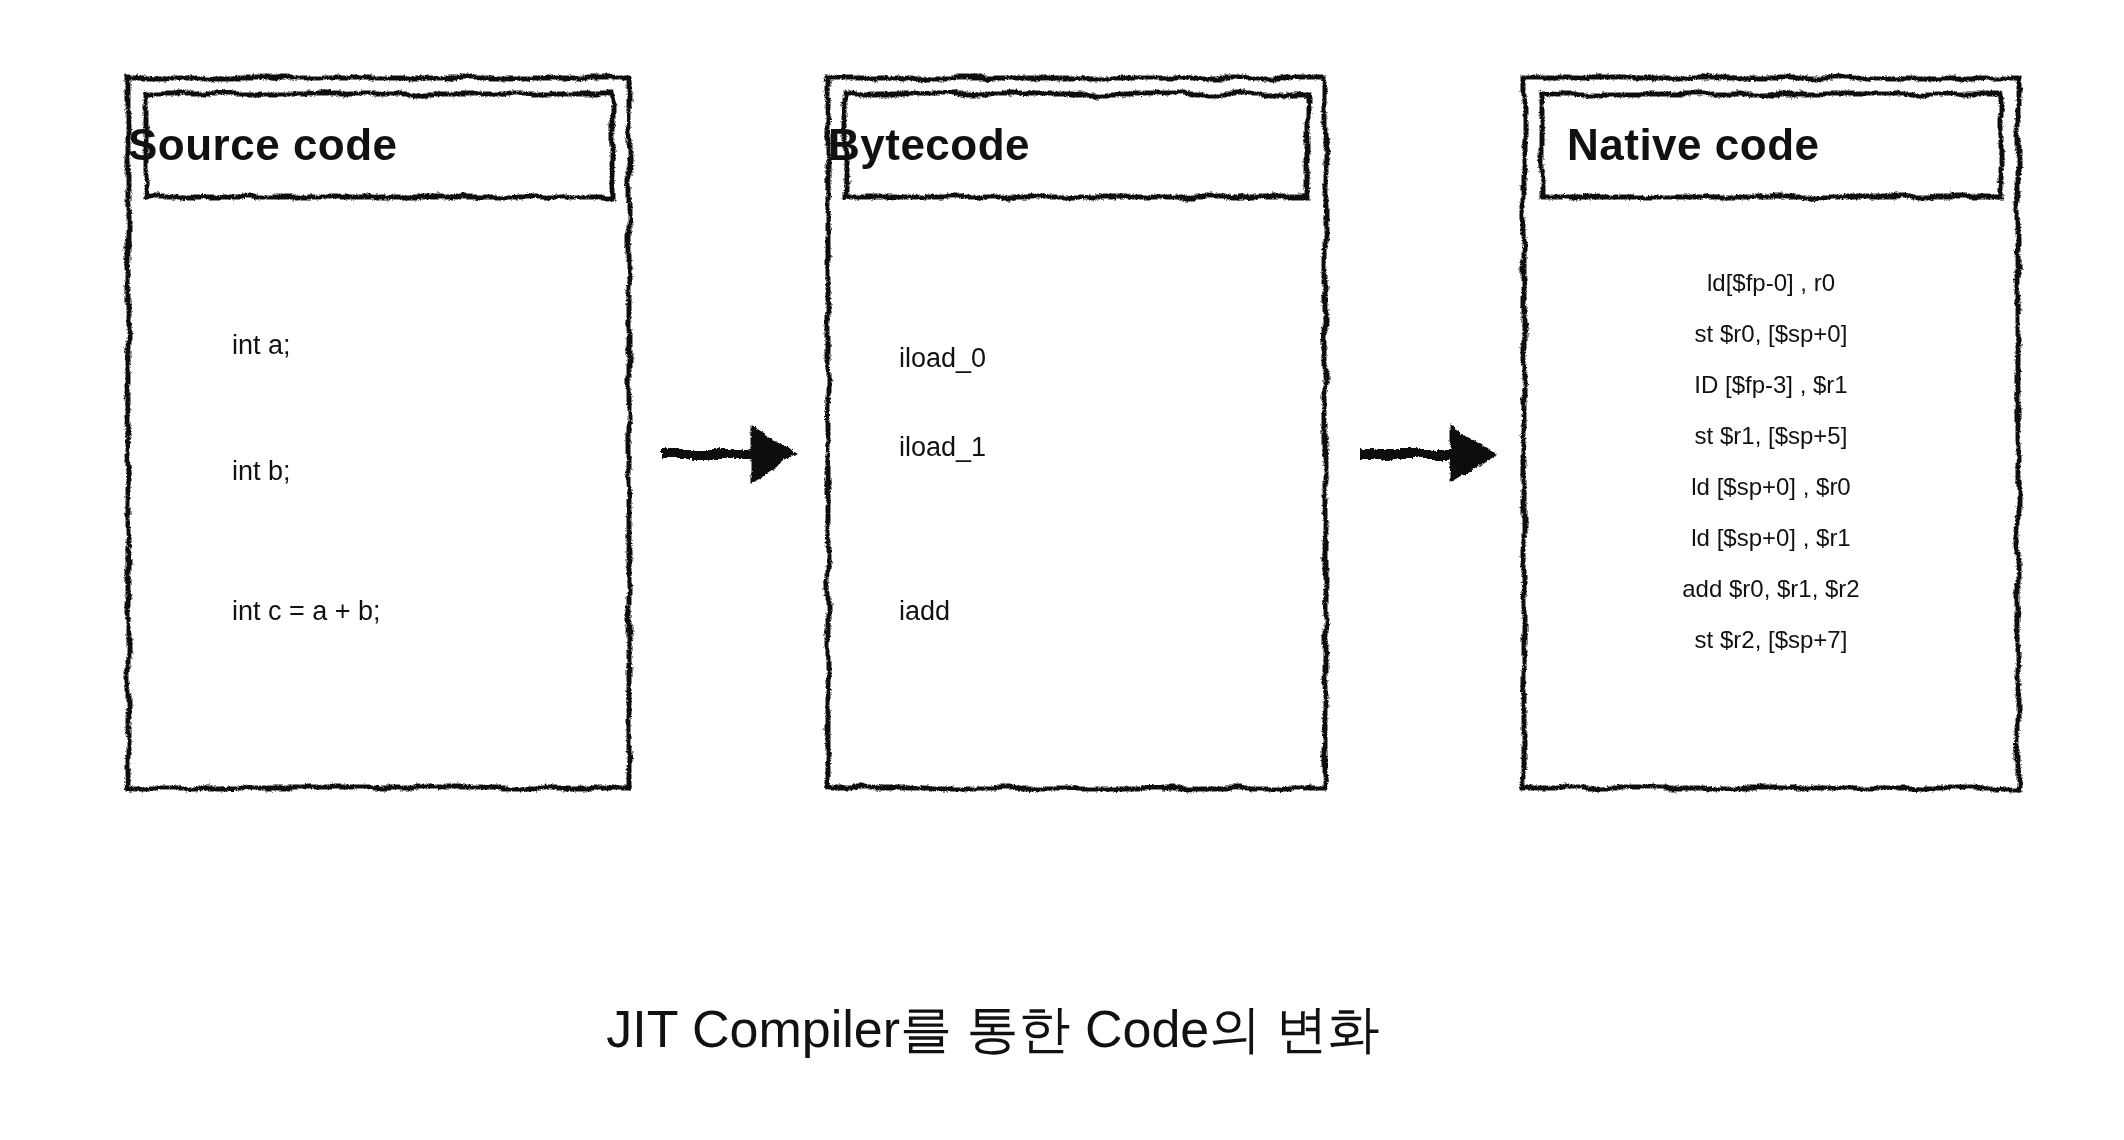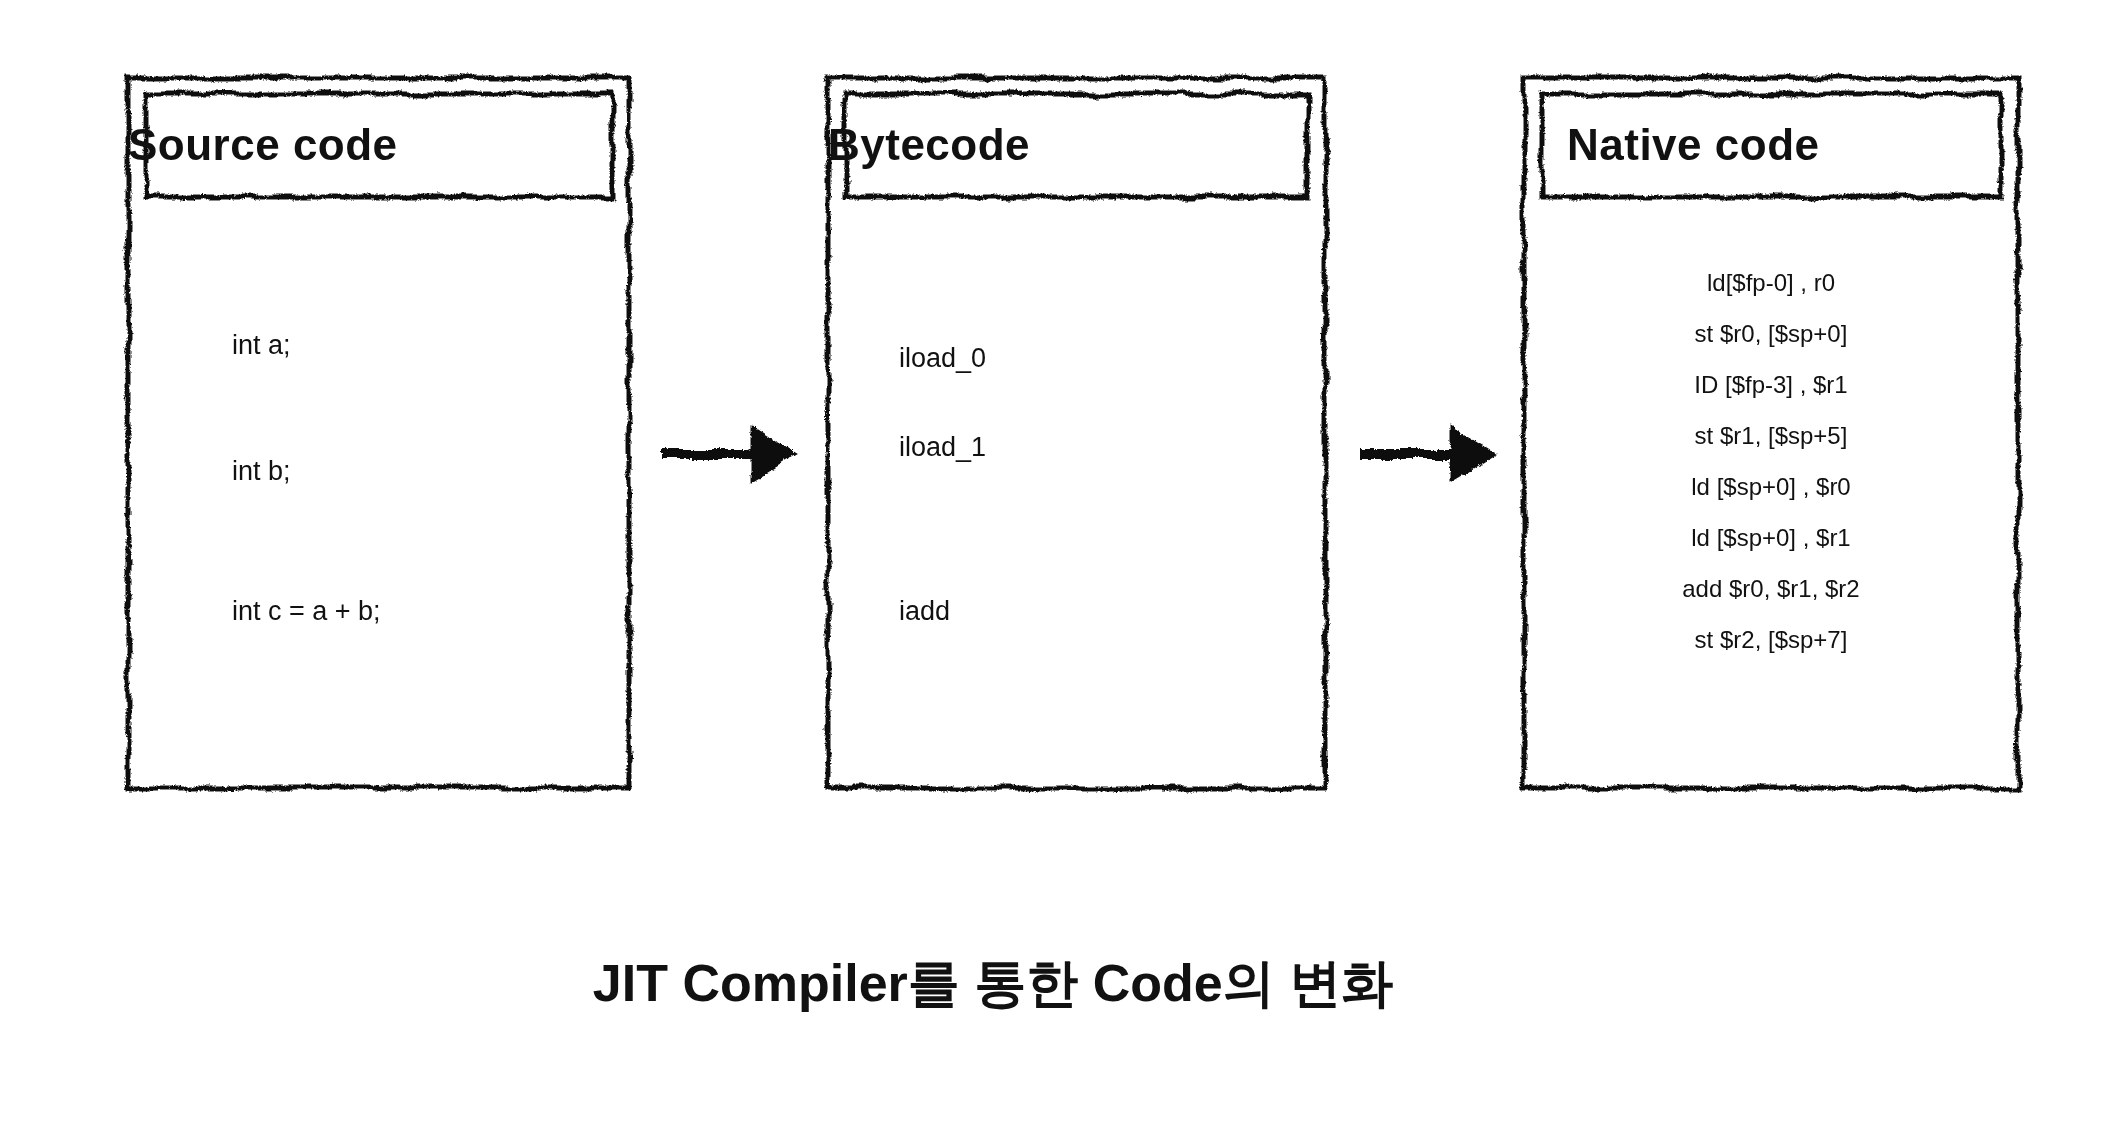--- a/index.html
+++ b/index.html
@@ -45,24 +45,24 @@
     text-align: center;
   }
   .native-listing .asm-line {
     font-size: 24px;
     line-height: 51px;
     white-space: pre;
   }
   .caption {
     position: absolute;
     left: 993px;
-    top: 949px;
+    top: 995px;
     transform: translateX(-50%);
     font-size: 52px;
-    font-weight: bold;
+    font-weight: normal;
     white-space: nowrap;
   }
 </style>
 </head>
 <body>
 
 <div class="canvas">
 
   <svg class="sketch-layer" viewBox="0 0 2124 1140" xmlns="http://www.w3.org/2000/svg" aria-hidden="true">
     <defs>

